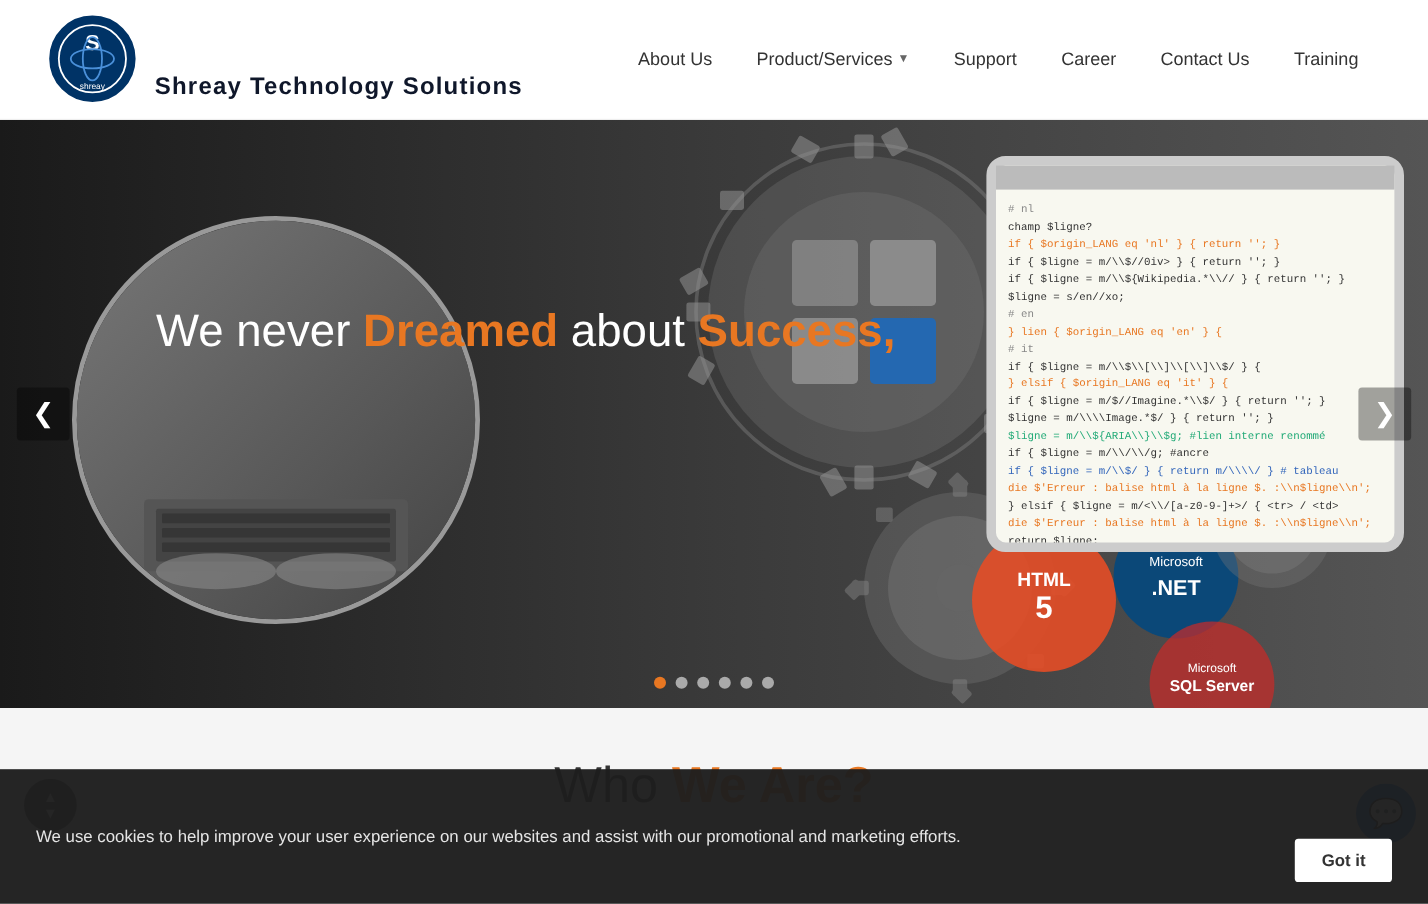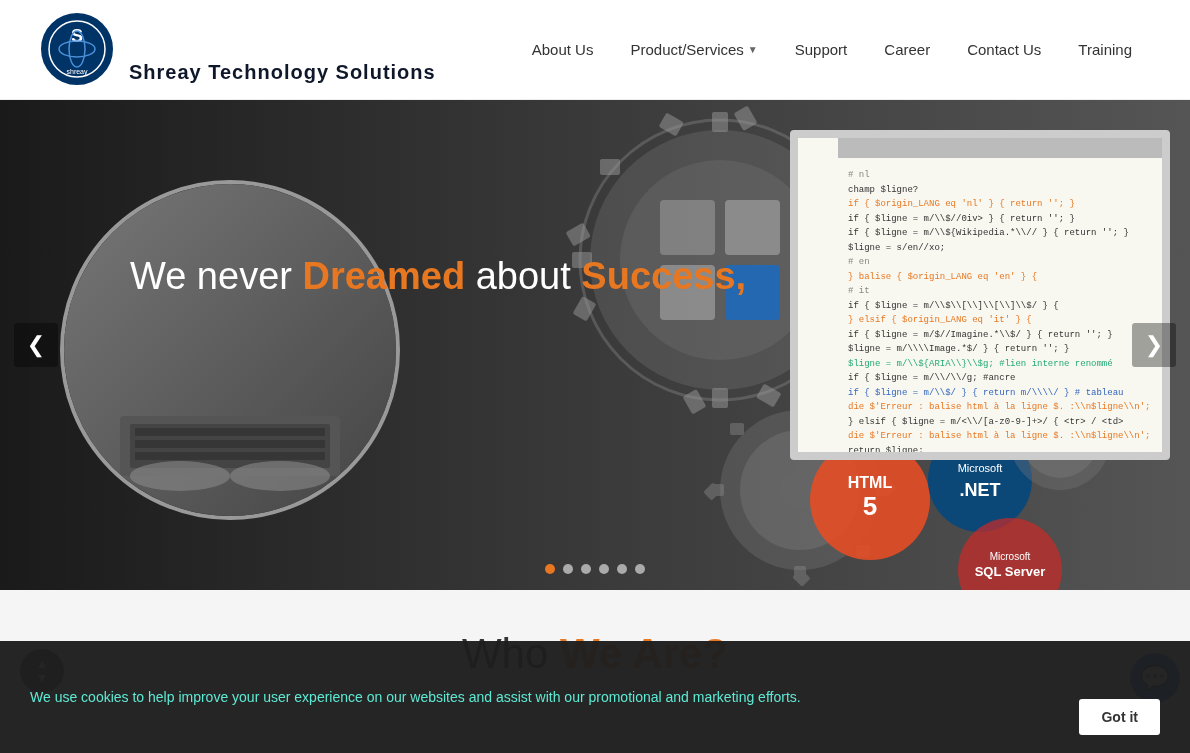--- a/index.html
+++ b/index.html
@@ -115,26 +115,25 @@
       top: 0;
       width: 750px;
       height: 490px;
     }
 
     
     .projector-screen {
       position: absolute;
       right: 20px;
       top: 30px;
-      width: 380px;
+      width: 348px;
       height: 330px;
       background: #f8f8f0;
       border: 8px solid #ccc;
-      border-radius: 4px;
-      padding-left: 40px;
+      border-radius: 16px;
     }
     .projector-top-bar {
       width: 100%;
       height: 20px;
       background: #bbb;
       display: flex;
       align-items: center;
       padding: 0 8px;
     }
     .projector-content {
@@ -212,21 +211,21 @@
       color: #fff;
       padding: 18px 30px;
       display: flex;
       align-items: center;
       justify-content: space-between;
       z-index: 1000;
       font-size: 14px;
     }
     .cookie-banner-text {
       flex: 1;
-      color: #5eead4;
+      color: #e5e5e5;
     }
     .cookie-got-it {
       background: #fff;
       color: #333;
       border: none;
       padding: 10px 22px;
       font-size: 14px;
       font-weight: bold;
       cursor: pointer;
       border-radius: 3px;
@@ -436,21 +435,21 @@
     <div class="projector-screen">
       <div class="projector-top-bar"></div>
       <div class="projector-content">
         <span class="code-line code-gray"># nl</span>
         <span class="code-line">champ $ligne?</span>
         <span class="code-line code-orange">  if { $origin_LANG eq 'nl' } { return ''; }</span>
         <span class="code-line">  if { $ligne = m/\\$//0iv&gt; } { return ''; }</span>
         <span class="code-line">  if { $ligne = m/\\${Wikipedia.*\\// } { return ''; }</span>
         <span class="code-line">  $ligne = s/en//xo;</span>
         <span class="code-line code-gray">  # en</span>
-        <span class="code-line code-orange">  } balise { $origin_LANG eq 'en' } {</span>
+        <span class="code-line code-orange">  } lien { $origin_LANG eq 'en' } {</span>
         <span class="code-line code-gray">  # it</span>
         <span class="code-line">  if { $ligne = m/\\$\\[\\]\\[\\]\\$/ } {</span>
         <span class="code-line code-orange">  } elsif { $origin_LANG eq 'it' } {</span>
         <span class="code-line">  if { $ligne = m/$//Imagine.*\\$/ } { return ''; }</span>
         <span class="code-line">  $ligne = m/\\\\Image.*$/ } { return ''; }</span>
         <span class="code-line"></span>
         <span class="code-line code-green">  $ligne = m/\\${ARIA\\}\\$g; #lien interne renommé</span>
         <span class="code-line">  if { $ligne = m/\\/\\/g; #ancre</span>
         <span class="code-line code-blue">  if { $ligne = m/\\$/ } { return m/\\\\/ } # tableau</span>
         <span class="code-line code-orange">  die $'Erreur : balise html à la ligne $. :\\n$ligne\\n';</span>

